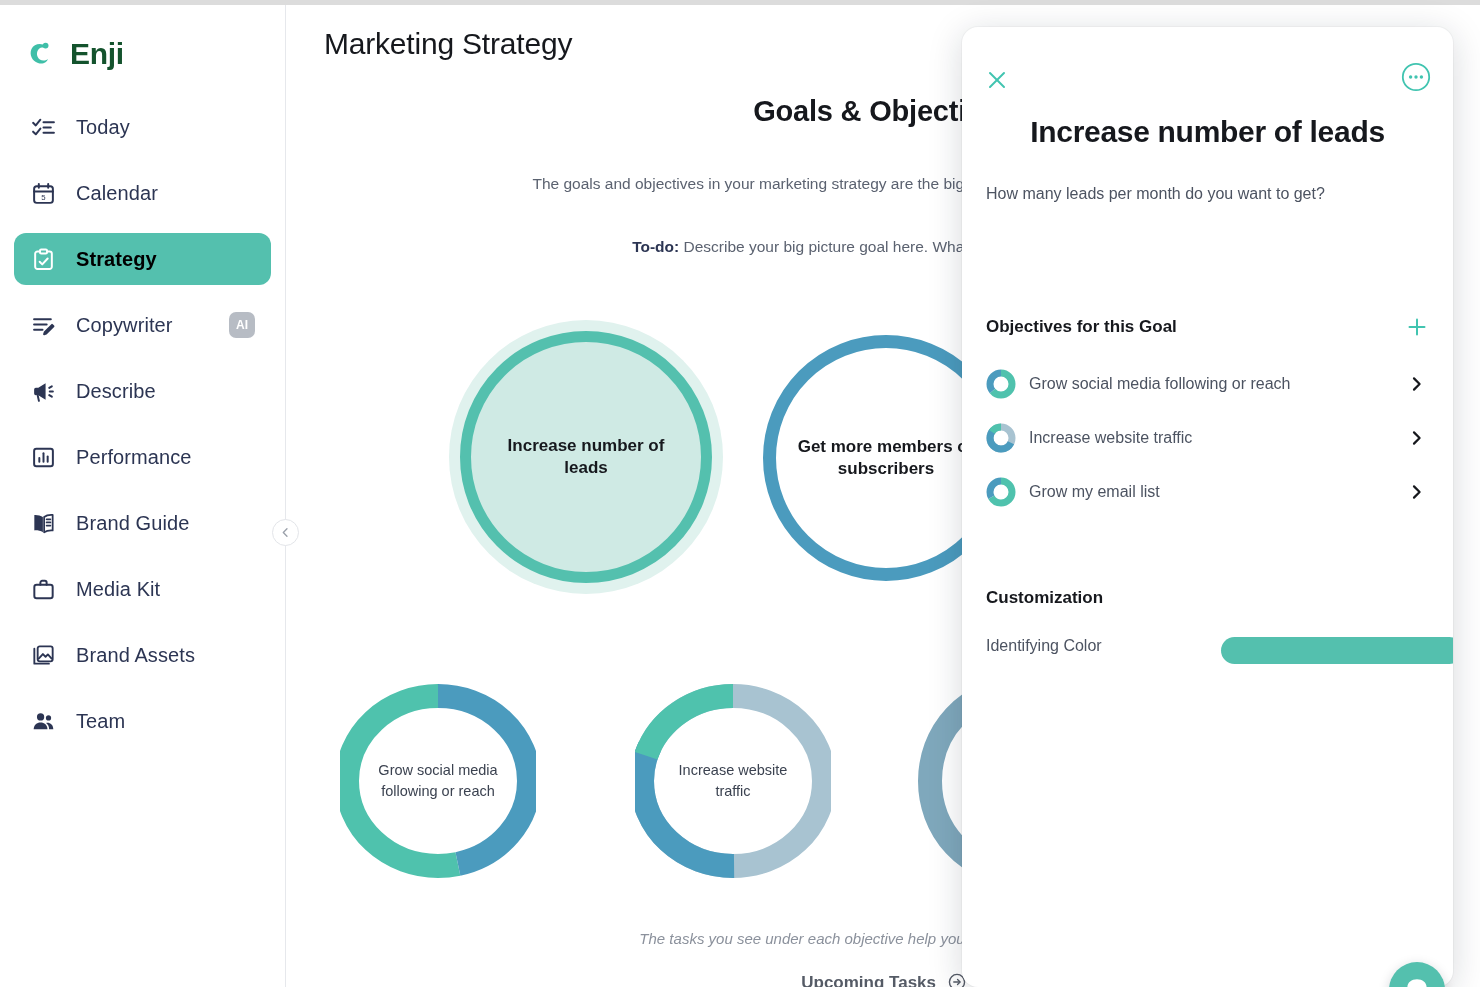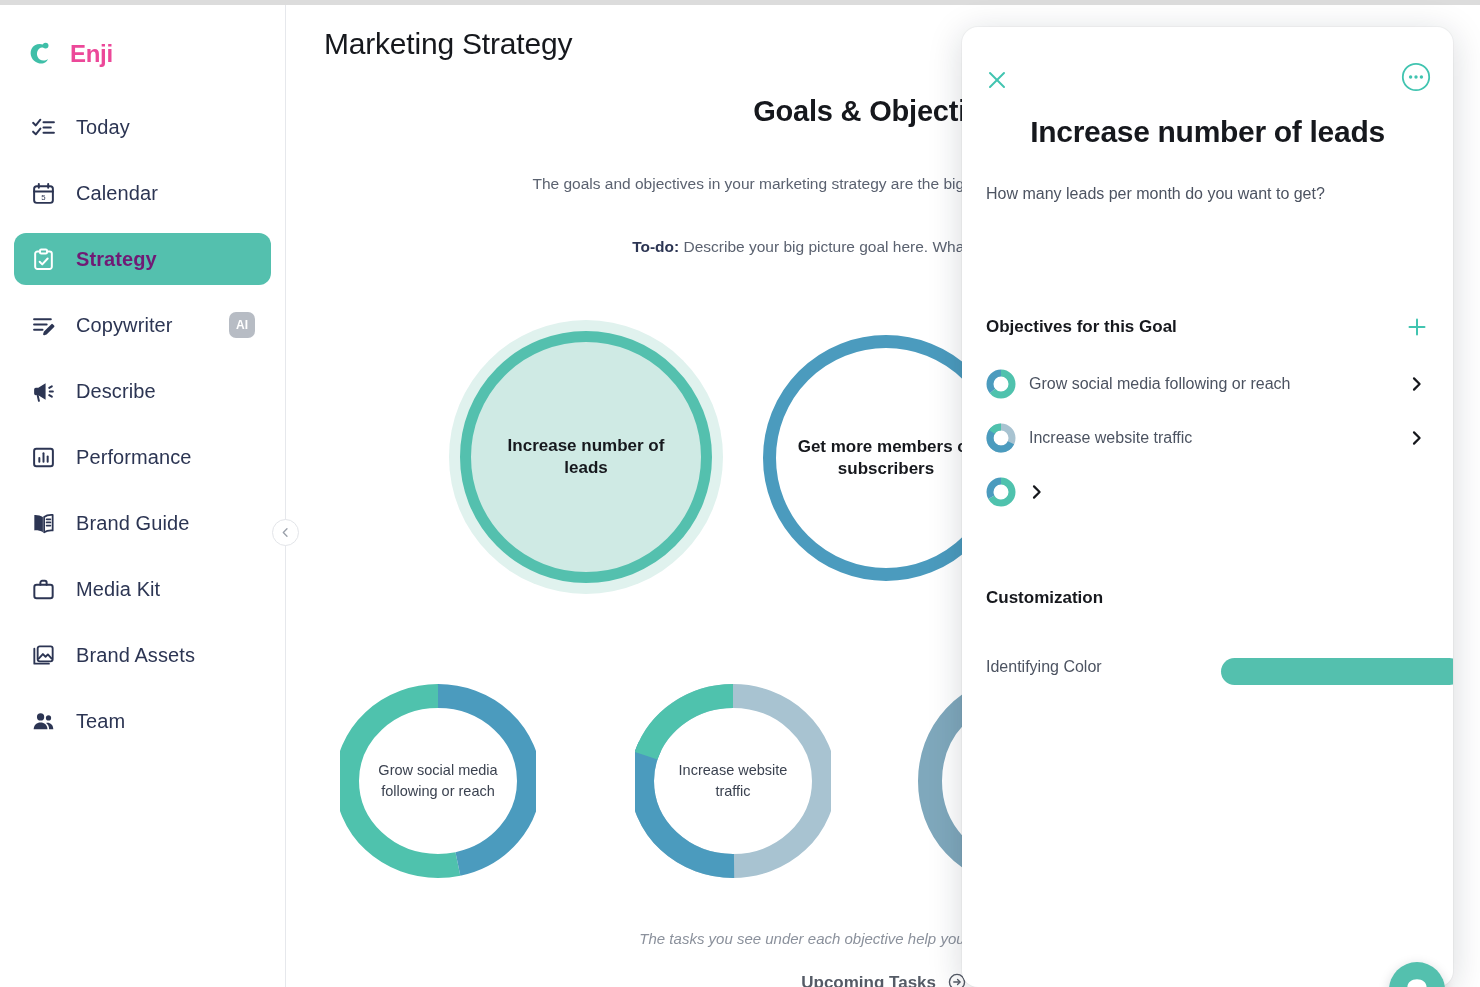--- a/index.html
+++ b/index.html
@@ -28,30 +28,30 @@
     background: #ffffff;
     border-right: 1px solid #e6e8ec;
     padding-top: 18px;
   }
   .brand {
     display: flex; align-items: center; gap: 14px;
     padding: 6px 0 0 22px; height: 56px;
   }
   .brand-logo { width: 34px; height: 34px; position: relative; flex: 0 0 auto; }
   .brand-name {
-    font-size: 24px; font-weight: 700; color: #ec4899; letter-spacing: -0.3px;
+    font-size: 30px; font-weight: 700; color: #14532d; letter-spacing: -0.3px;
   }
   .nav { margin-top: 22px; padding: 0 14px; }
   .nav-item {
     display: flex; align-items: center; gap: 20px;
     height: 52px; padding: 0 16px; margin-bottom: 14px;
     border-radius: 12px; cursor: pointer;
     color: #2c3553;
   }
-  .nav-item.active { background: #54C0AE; color: #701a75; }
+  .nav-item.active { background: #54C0AE; color: #000000; }
   .nav-icon { width: 26px; height: 26px; flex: 0 0 auto; display: flex; align-items: center; justify-content: center; }
   .nav-icon svg { display: block; }
   .nav-label { font-size: 20px; font-weight: 400; letter-spacing: 0.1px; white-space: nowrap; }
   .nav-item.active .nav-label { font-weight: 600; }
   .nav-badge {
     margin-left: auto; width: 26px; height: 26px; border-radius: 7px;
     background: #b7bcc4; color: #ffffff; font-size: 12px; font-weight: 600;
     display: flex; align-items: center; justify-content: center;
   }
   
@@ -175,21 +175,21 @@
   .obj-row {
     display: flex; align-items: center; height: 54px; cursor: pointer;
   }
   .obj-ring { width: 30px; height: 30px; flex: 0 0 auto; margin-right: 13px; }
   .obj-label { font-size: 16px; color: #4c5361; flex: 1 1 auto; }
   .obj-chevron { width: 16px; height: 16px; flex: 0 0 auto; margin-right: 4px; }
 
   .cust-head { top: 561px; }
   .cust-row {
     position: absolute; left: 24px; top: 610px; width: 443px;
-    display: flex; align-items: center; margin-top: 21px;
+    display: flex; align-items: center;
   }
   .cust-label { font-size: 16px; color: #4c5361; }
   .color-swatch {
     position: absolute; left: 235px; top: 0;
     width: 242px; height: 27px; border-radius: 14px;
     background: #54C0AE; cursor: pointer;
   }
 
   
   .chat-fab {
@@ -487,20 +487,21 @@
         </span>
       </div>
 
       <div class="obj-row">
         <span class="obj-ring">
           <svg width="30" height="30" viewBox="0 0 30 30">
             <circle cx="15" cy="15" r="11" fill="none" stroke="#4FC2AD" stroke-width="7" stroke-dasharray="46 69" transform="rotate(-90 15 15)"></circle>
             <circle cx="15" cy="15" r="11" fill="none" stroke="#4B9BBE" stroke-width="7" stroke-dasharray="23 69" stroke-dashoffset="-46" transform="rotate(-90 15 15)"></circle>
           </svg>
         </span>
+        <span class="obj-label">Grow my email list</span>
         <span class="obj-chevron">
           <svg width="16" height="16" viewBox="0 0 16 16" fill="none" stroke="#16181d" stroke-width="2.2" stroke-linecap="round" stroke-linejoin="round">
             <path d="M5 2.4 L10.6 8 L5 13.6"></path>
           </svg>
         </span>
       </div>
 
     </div>
 
     <div class="panel-sec-head cust-head">

